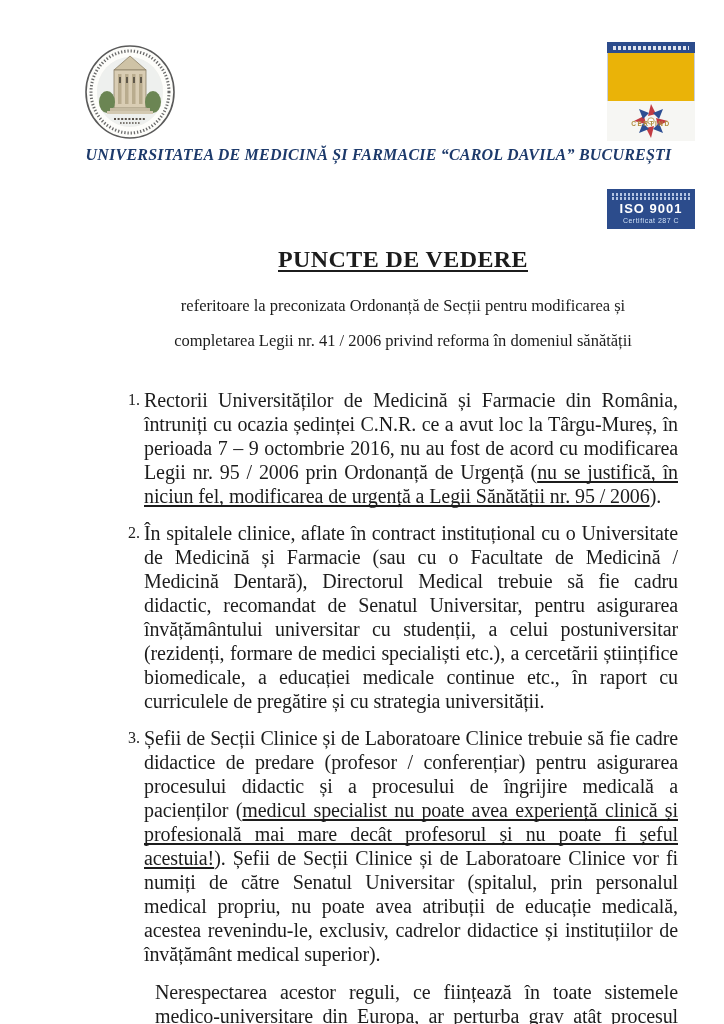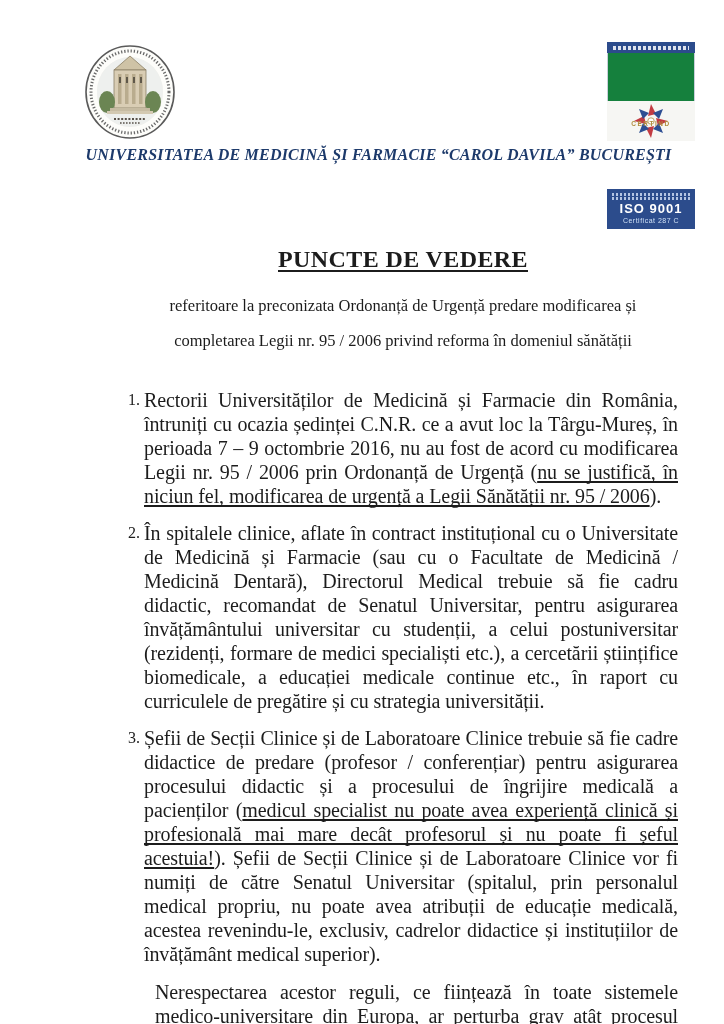--- a/index.html
+++ b/index.html
@@ -5,21 +5,21 @@
   html,body{margin:0;padding:0;background:#e8e8e8;}
   .page{
     position:relative;width:724px;height:1024px;margin:0 auto;
     background:#ffffff;overflow:hidden;
     font-family:"Liberation Serif", serif;color:#1c1c1c;
   }
   
   .seal{position:absolute;left:84px;top:44px;width:92px;height:96px;}
   .iso-badge{
     position:absolute;left:607px;top:42px;width:88px;height:74px;
-    background:#15803d;display:flex;flex-direction:column;
+    background:#eab308;display:flex;flex-direction:column;
     box-shadow:0 0 0 1px #c9cfdb inset;
     gap:48px;
   }
   .iso-top{background:#2c4c8c;height:12px;padding:3px 4px 2px;}
   .faux-line{
     height:4px;margin:1px 2px;
     background:repeating-linear-gradient(90deg,rgba(255,255,255,.85) 0 3px,rgba(255,255,255,0) 3px 5px);
   }
   .faux-line.dim{background:repeating-linear-gradient(90deg,rgba(214,226,248,.8) 0 2px,rgba(255,255,255,0) 2px 4px);height:3px;}
   .iso-mid{flex:1;display:flex;align-items:center;justify-content:center;position:relative;background:#f6f6f3;}
@@ -131,22 +131,22 @@
       <div class="iso-cert">Certificat 287 C</div>
     </div>
   </div>
 
   <div class="uni-name">UNIVERSITATEA DE MEDICINĂ ȘI FARMACIE “CAROL DAVILA” BUCUREȘTI</div>
 
   <div class="content">
     <div class="doc-title">PUNCTE DE VEDERE</div>
 
     <div class="doc-subtitle">
-      <div>referitoare la preconizata Ordonanță de Urgență predare modificarea și</div>
-      <div>completarea Legii nr. 95 / 2006 privind reforma în domeniul sănătății</div>
+      <div>referitoare la preconizata Ordonanță de Secții pentru modificarea și</div>
+      <div>completarea Legii nr. 41 / 2006 privind reforma în domeniul sănătății</div>
     </div>
 
     <div class="points">
       <div class="point">
         <span class="num">1.</span>
         <div class="ptext"><span>Rectorii Universităților de Medicină și Farmacie din România, întruniți cu ocazia ședinței C.N.R. ce a avut loc la Târgu-Mureș, în perioada 7 – 9 octombrie 2016, nu au fost de acord cu modificarea Legii nr. 95 / 2006 prin Ordonanță de Urgență (</span><span class="u">nu se justifică, în niciun fel, modificarea de urgență a Legii Sănătății nr. 95 / 2006</span><span>).</span></div>
       </div>
       <div class="point">
         <span class="num">2.</span>
         <div class="ptext"><span>În spitalele clinice, aflate în contract instituțional cu o Universitate de Medicină și Farmacie (sau cu o Facultate de Medicină / Medicină Dentară), Directorul Medical trebuie să fie cadru didactic, recomandat de Senatul Universitar, pentru asigurarea învățământului universitar cu studenții, a celui postuniversitar (rezidenți, formare de medici specialiști etc.), a cercetării științifice biomedicale, a educației medicale continue etc., în raport cu curriculele de pregătire și cu strategia universității.</span></div>

